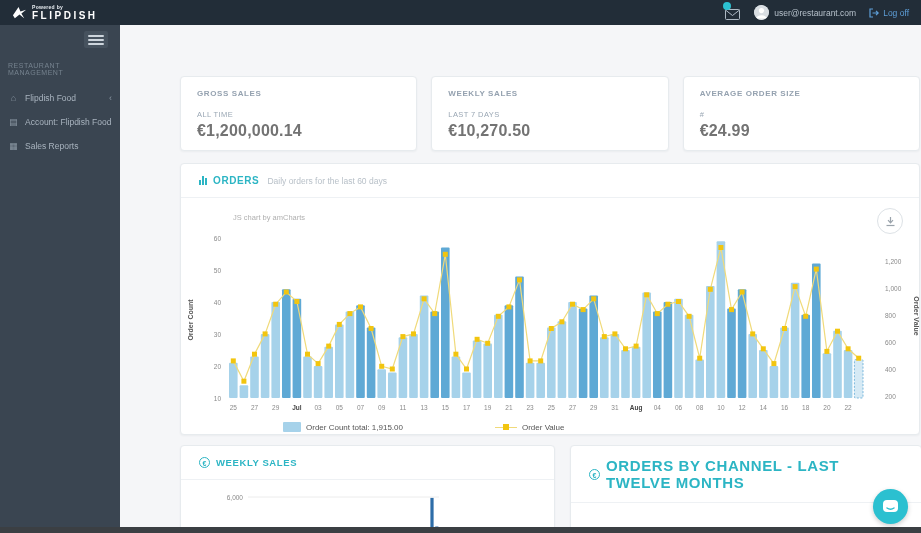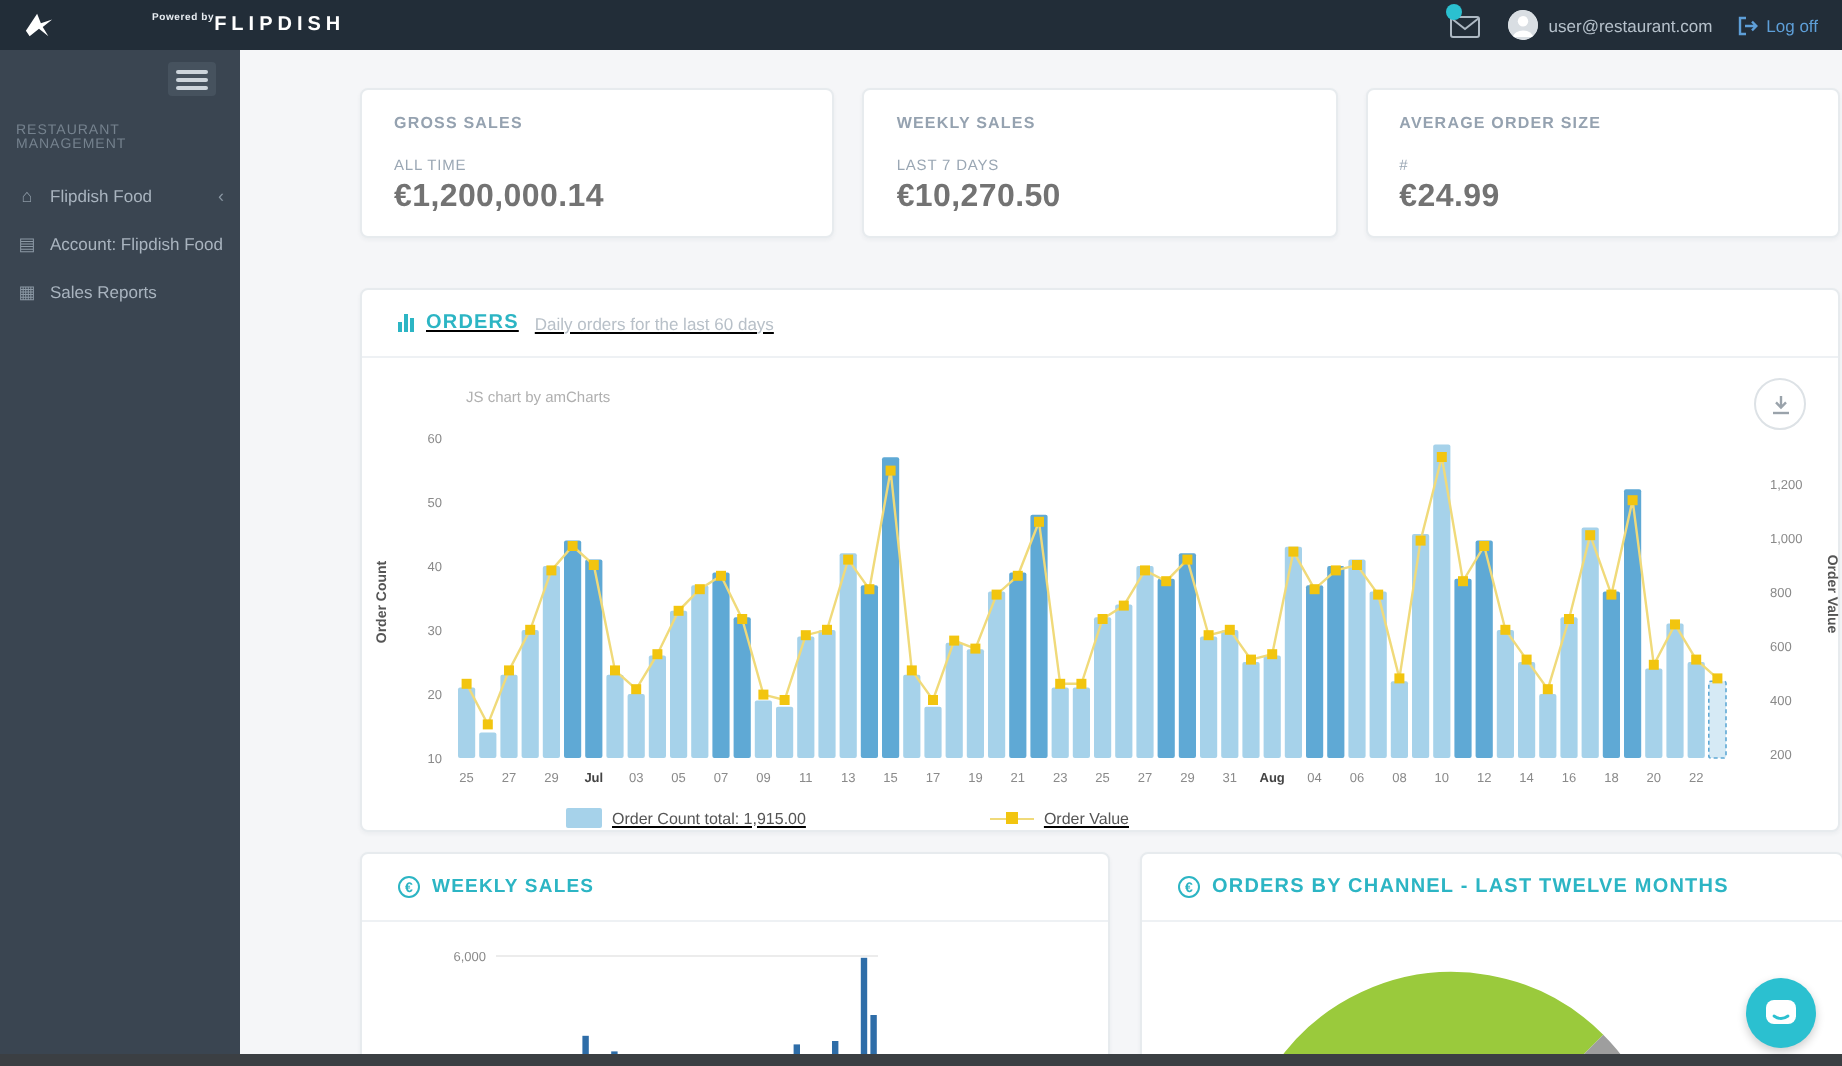--- a/index.html
+++ b/index.html
@@ -6,21 +6,21 @@
   body{
     width:921px;height:533px;position:relative;overflow:hidden;
     font-family:"Liberation Sans",sans-serif;background:#f5f6f8;
     -webkit-font-smoothing:antialiased;
   }
   
   .topbar{position:absolute;left:0;top:0;right:0;height:25px;background:#222d38;
     display:flex;align-items:center;padding:0 12px;box-sizing:border-box;z-index:30;}
   .brand{display:flex;align-items:center;gap:5px;}
   .brand .bird{width:15px;height:15px;}
-  .brand-text{display:flex;line-height:1;margin-left:44px;}
+  .brand-text{display:flex;flex-direction:column;line-height:1;}
   .powered{font-size:5px;font-weight:bold;color:#e8edf2;letter-spacing:.3px;}
   .brand-name{font-size:10px;font-weight:bold;color:#ffffff;letter-spacing:2.5px;margin-top:1px;}
   .topbar-right{margin-left:auto;display:flex;align-items:center;gap:13px;}
   .msg-wrap{position:relative;width:16px;height:13px;cursor:pointer;}
   .msg-badge{position:absolute;left:-2px;top:-4px;width:8px;height:8px;border-radius:50%;
     background:#2bc0d0;font-size:5px;color:#fff;text-align:center;line-height:8px;}
   .avatar{width:15px;height:15px;border-radius:50%;background:#d9dee3;overflow:hidden;flex:0 0 auto;}
   .user-menu{display:flex;align-items:center;gap:5px;cursor:pointer;}
   .user-email{font-size:8.5px;color:#b6c1cb;}
   .logoff{display:flex;align-items:flex-start;gap:4px;color:#5e9fd8;font-size:8.5px;cursor:pointer;}
@@ -31,29 +31,29 @@
     padding:0 4px;box-sizing:border-box;cursor:pointer;}
   .hamburger span{display:block;height:2px;background:#cdd5dc;border-radius:1px;}
   .side-section{font-size:7px;color:#75828e;letter-spacing:.5px;padding:2px 8px 10px 8px;}
   .side-item{display:flex;align-items:center;gap:6px;padding:7px 8px;color:#a9b4bf;
     font-size:8.5px;cursor:pointer;}
   .side-item .sicon{width:11px;text-align:center;color:#8b98a4;font-size:9px;flex:0 0 auto;}
   .side-item .chev{margin-left:auto;color:#8b98a4;font-size:9px;}
   
   .main{position:absolute;left:120px;top:25px;right:0;bottom:0;background:#f5f6f8;
     padding:19px 1px 0 60px;box-sizing:border-box;overflow:hidden;}
-  .stats-row{display:flex;gap:14px;}
+  .stats-row{display:flex;gap:14px;margin-top:32px;}
   .card{flex:1;background:#fff;border:1px solid #e7ebee;border-radius:4px;
     padding:12px 16px 10px 16px;box-shadow:0 1px 2px rgba(40,60,80,.05);}
   .card-title{font-size:8px;font-weight:bold;color:#95a2b0;letter-spacing:.6px;}
   .card-sub{font-size:7.5px;color:#9aa7b4;letter-spacing:.4px;margin-top:12px;}
   .card-value{font-size:16px;font-weight:bold;color:#737373;margin-top:3px;letter-spacing:.2px;}
   .panel{background:#fff;border:1px solid #e7ebee;border-radius:4px;
     box-shadow:0 1px 2px rgba(40,60,80,.05);position:relative;}
-  .orders-panel{margin-top:25px;height:272px;box-sizing:border-box;text-decoration:underline;}
+  .orders-panel{margin-top:12px;height:272px;box-sizing:border-box;}
   .panel-head{display:flex;align-items:center;gap:6px;padding:11px 18px;border-bottom:1px solid #eef1f4;}
   .panel-title{font-size:10px;font-weight:bold;color:#2cb5c4;letter-spacing:.6px;}
   .panel-sub{font-size:8.5px;color:#b8c0c8;margin-left:2px;}
   .chart-ico{display:flex;align-items:flex-end;gap:1px;height:9px;}
   .chart-ico i{display:block;width:2px;background:#2cb5c4;}
   .dl-btn{position:absolute;right:16px;top:44px;width:24px;height:24px;border-radius:50%;
     border:1px solid #dde2e6;background:#fff;display:flex;align-items:center;justify-content:center;cursor:pointer;}
   .legend-row{display:flex;align-items:center;gap:46px;padding:4px 0 0 56px;font-size:8px;color:#555;}
   .legend-item{display:flex;align-items:center;gap:5px;cursor:pointer;padding-left:46px;}
   .sw-bar{width:18px;height:10px;border-radius:1px;}
@@ -372,21 +372,21 @@
           <rect x="124.6" y="62.7" width="3.2" height="4.3" fill="#2e6da8"></rect>
           <rect x="215.8" y="59.2" width="3.2" height="7.8" fill="#2e6da8"></rect>
           <rect x="235.0" y="57.5" width="3.2" height="9.5" fill="#2e6da8"></rect>
           <rect x="249.4" y="15.9" width="3.2" height="51.1" fill="#2e6da8"></rect>
           <rect x="254.2" y="44.5" width="3.2" height="22.5" fill="#2e6da8"></rect>
         </svg>
     </div>
     <div class="panel channels-panel">
       <div class="panel-head">
         <span class="euro-ico">€</span>
-        <span class="panel-title" style="font-size:10px">ORDERS BY CHANNEL - LAST TWELVE MONTHS</span>
+        <span class="panel-title" style="font-size:15px">ORDERS BY CHANNEL - LAST TWELVE MONTHS</span>
       </div>
       <svg width="350" height="72" viewBox="0 0 350 72" style="display:block;margin-top:2px">
           <path d="M 69.3 137.5 A 86 86 0 0 1 215.8 69.2" fill="none" stroke="#9aca3c" stroke-width="42"></path>
           <path d="M 215.8 69.2 A 86 86 0 0 1 236.8 103.4" fill="none" stroke="#9e9e9e" stroke-width="42"></path>
         </svg>
     </div>
   </div>
 
 </div>
 

